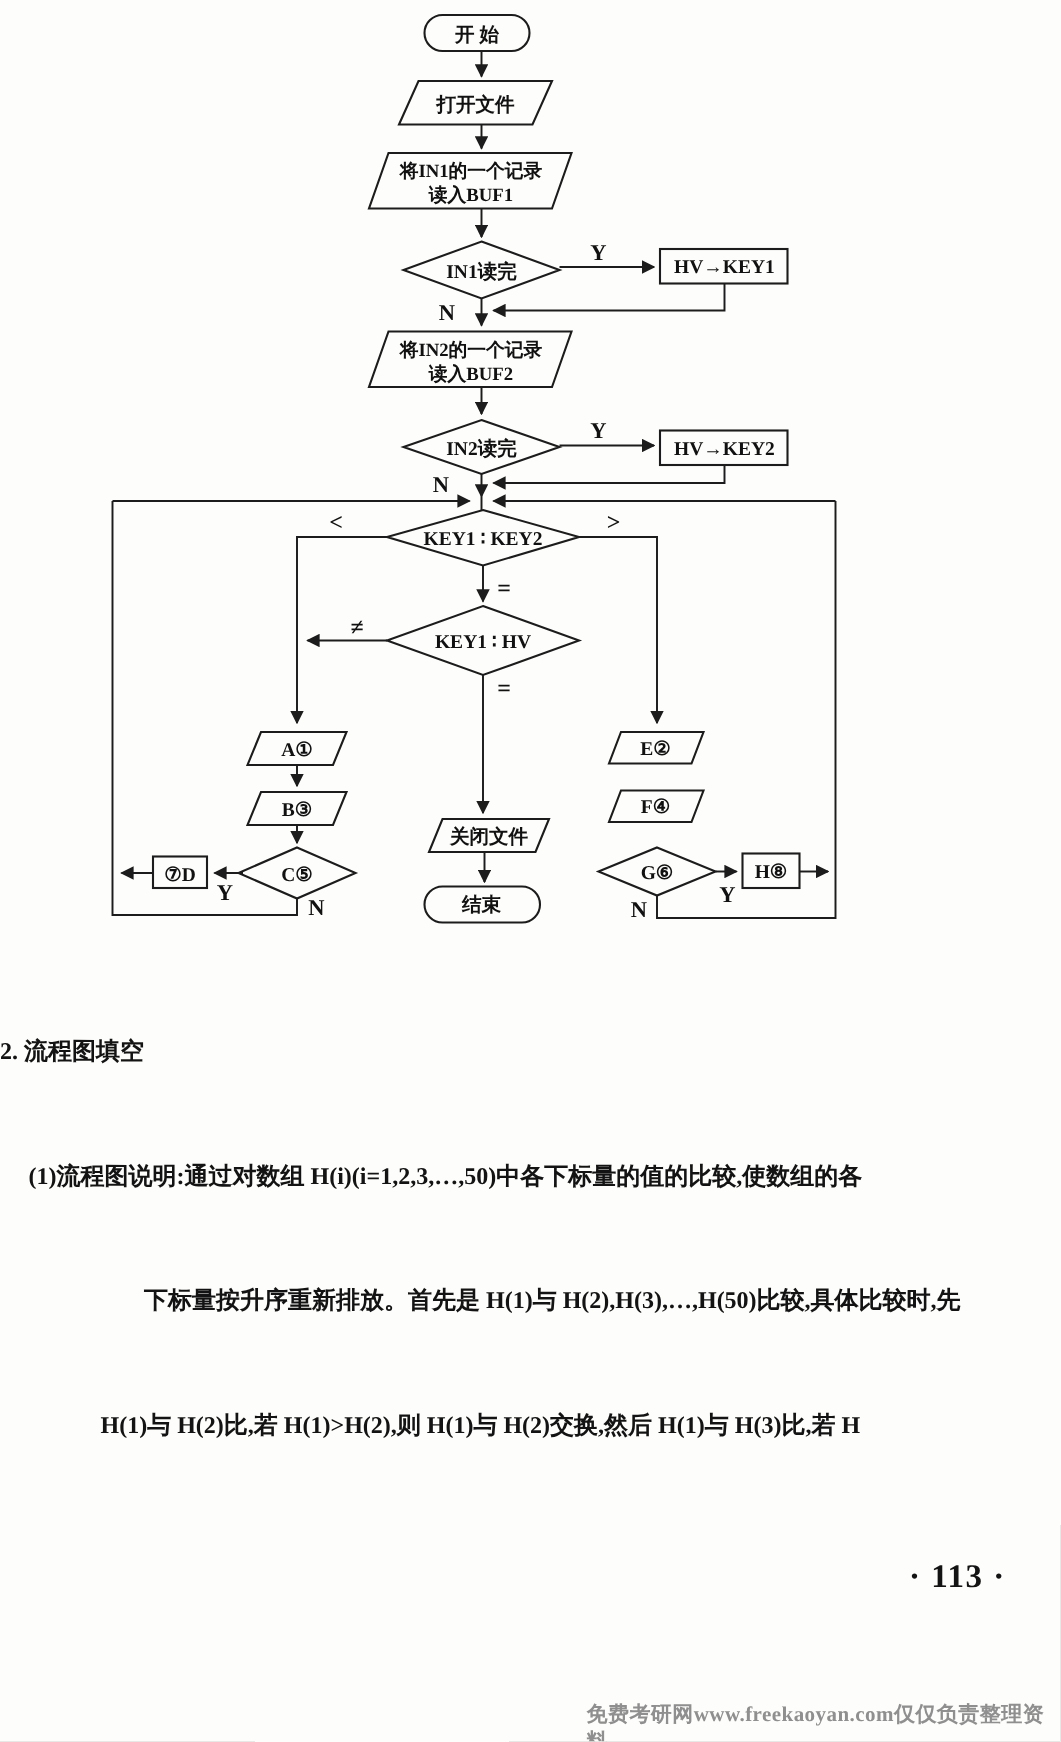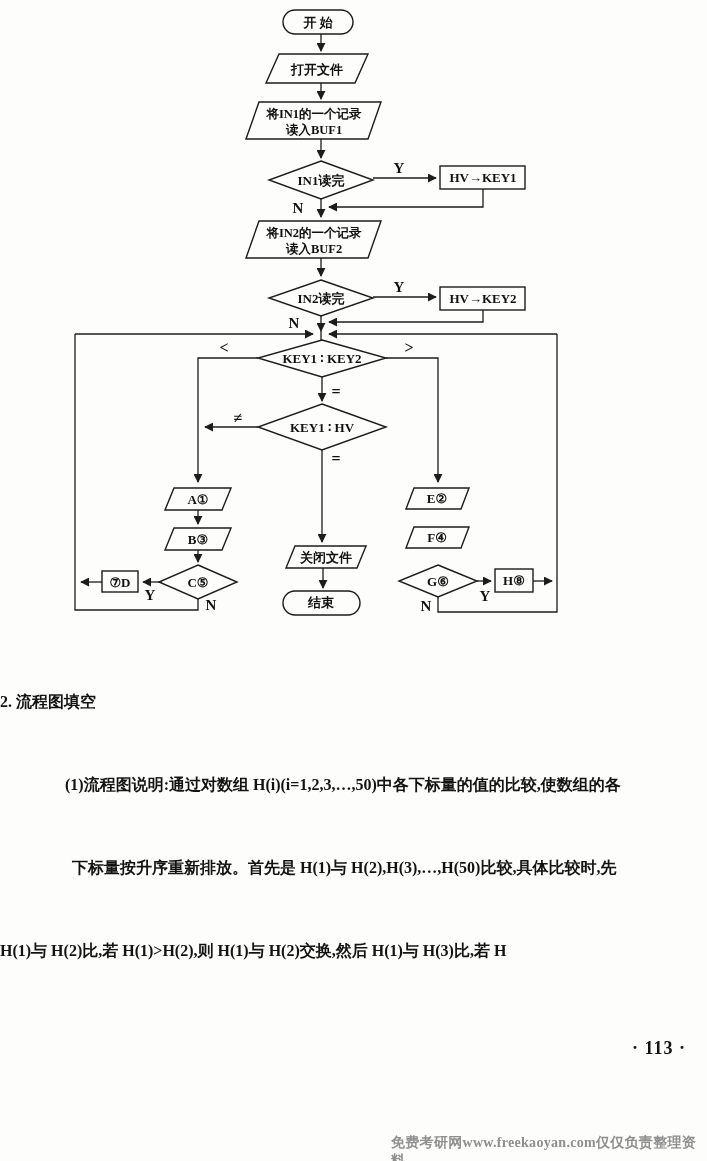--- a/index.html
+++ b/index.html
@@ -14,25 +14,25 @@
   svg text{fill:#111;font-family:"Liberation Serif","DejaVu Serif",serif;}
   svg .nodetext{font-size:13px;font-weight:bold;text-anchor:middle;}
   svg .nodetext2{font-size:12.5px;font-weight:bold;text-anchor:middle;}
   svg .lbl{font-size:15px;font-weight:bold;text-anchor:middle;}
   svg .op{font-size:16px;font-weight:bold;text-anchor:middle;}
 
   .content{position:absolute;left:0;top:633px;width:707px;
     font-size:16px;font-weight:bold;line-height:27.6px;white-space:pre;}
   .tl{height:27.6px;}
   .i0{margin-left:0;}
-  .i1{margin-left:65px;}
-  .i2{margin-left:72px;}
-  .i3{}
-  .page-number{position:absolute;left:632px;top:1038px;
-    font-size:18px;font-weight:bold;letter-spacing:1px;}
+  .i1{margin-left:19px;}
+  .i2{margin-left:96px;}
+  .i3{margin-left:67px;}
+  .page-number{position:absolute;left:606px;top:1038px;
+    font-size:22px;font-weight:bold;letter-spacing:1px;}
   .watermark{position:absolute;left:391px;top:1134px;
     font-size:14px;font-weight:bold;color:#8f8f8f;letter-spacing:0.3px;}
 </style>
 </head>
 <body>
 
 <div class="page">
 
   <svg class="flowchart" width="707" height="632" viewBox="0 0 707 632">
     <defs>

